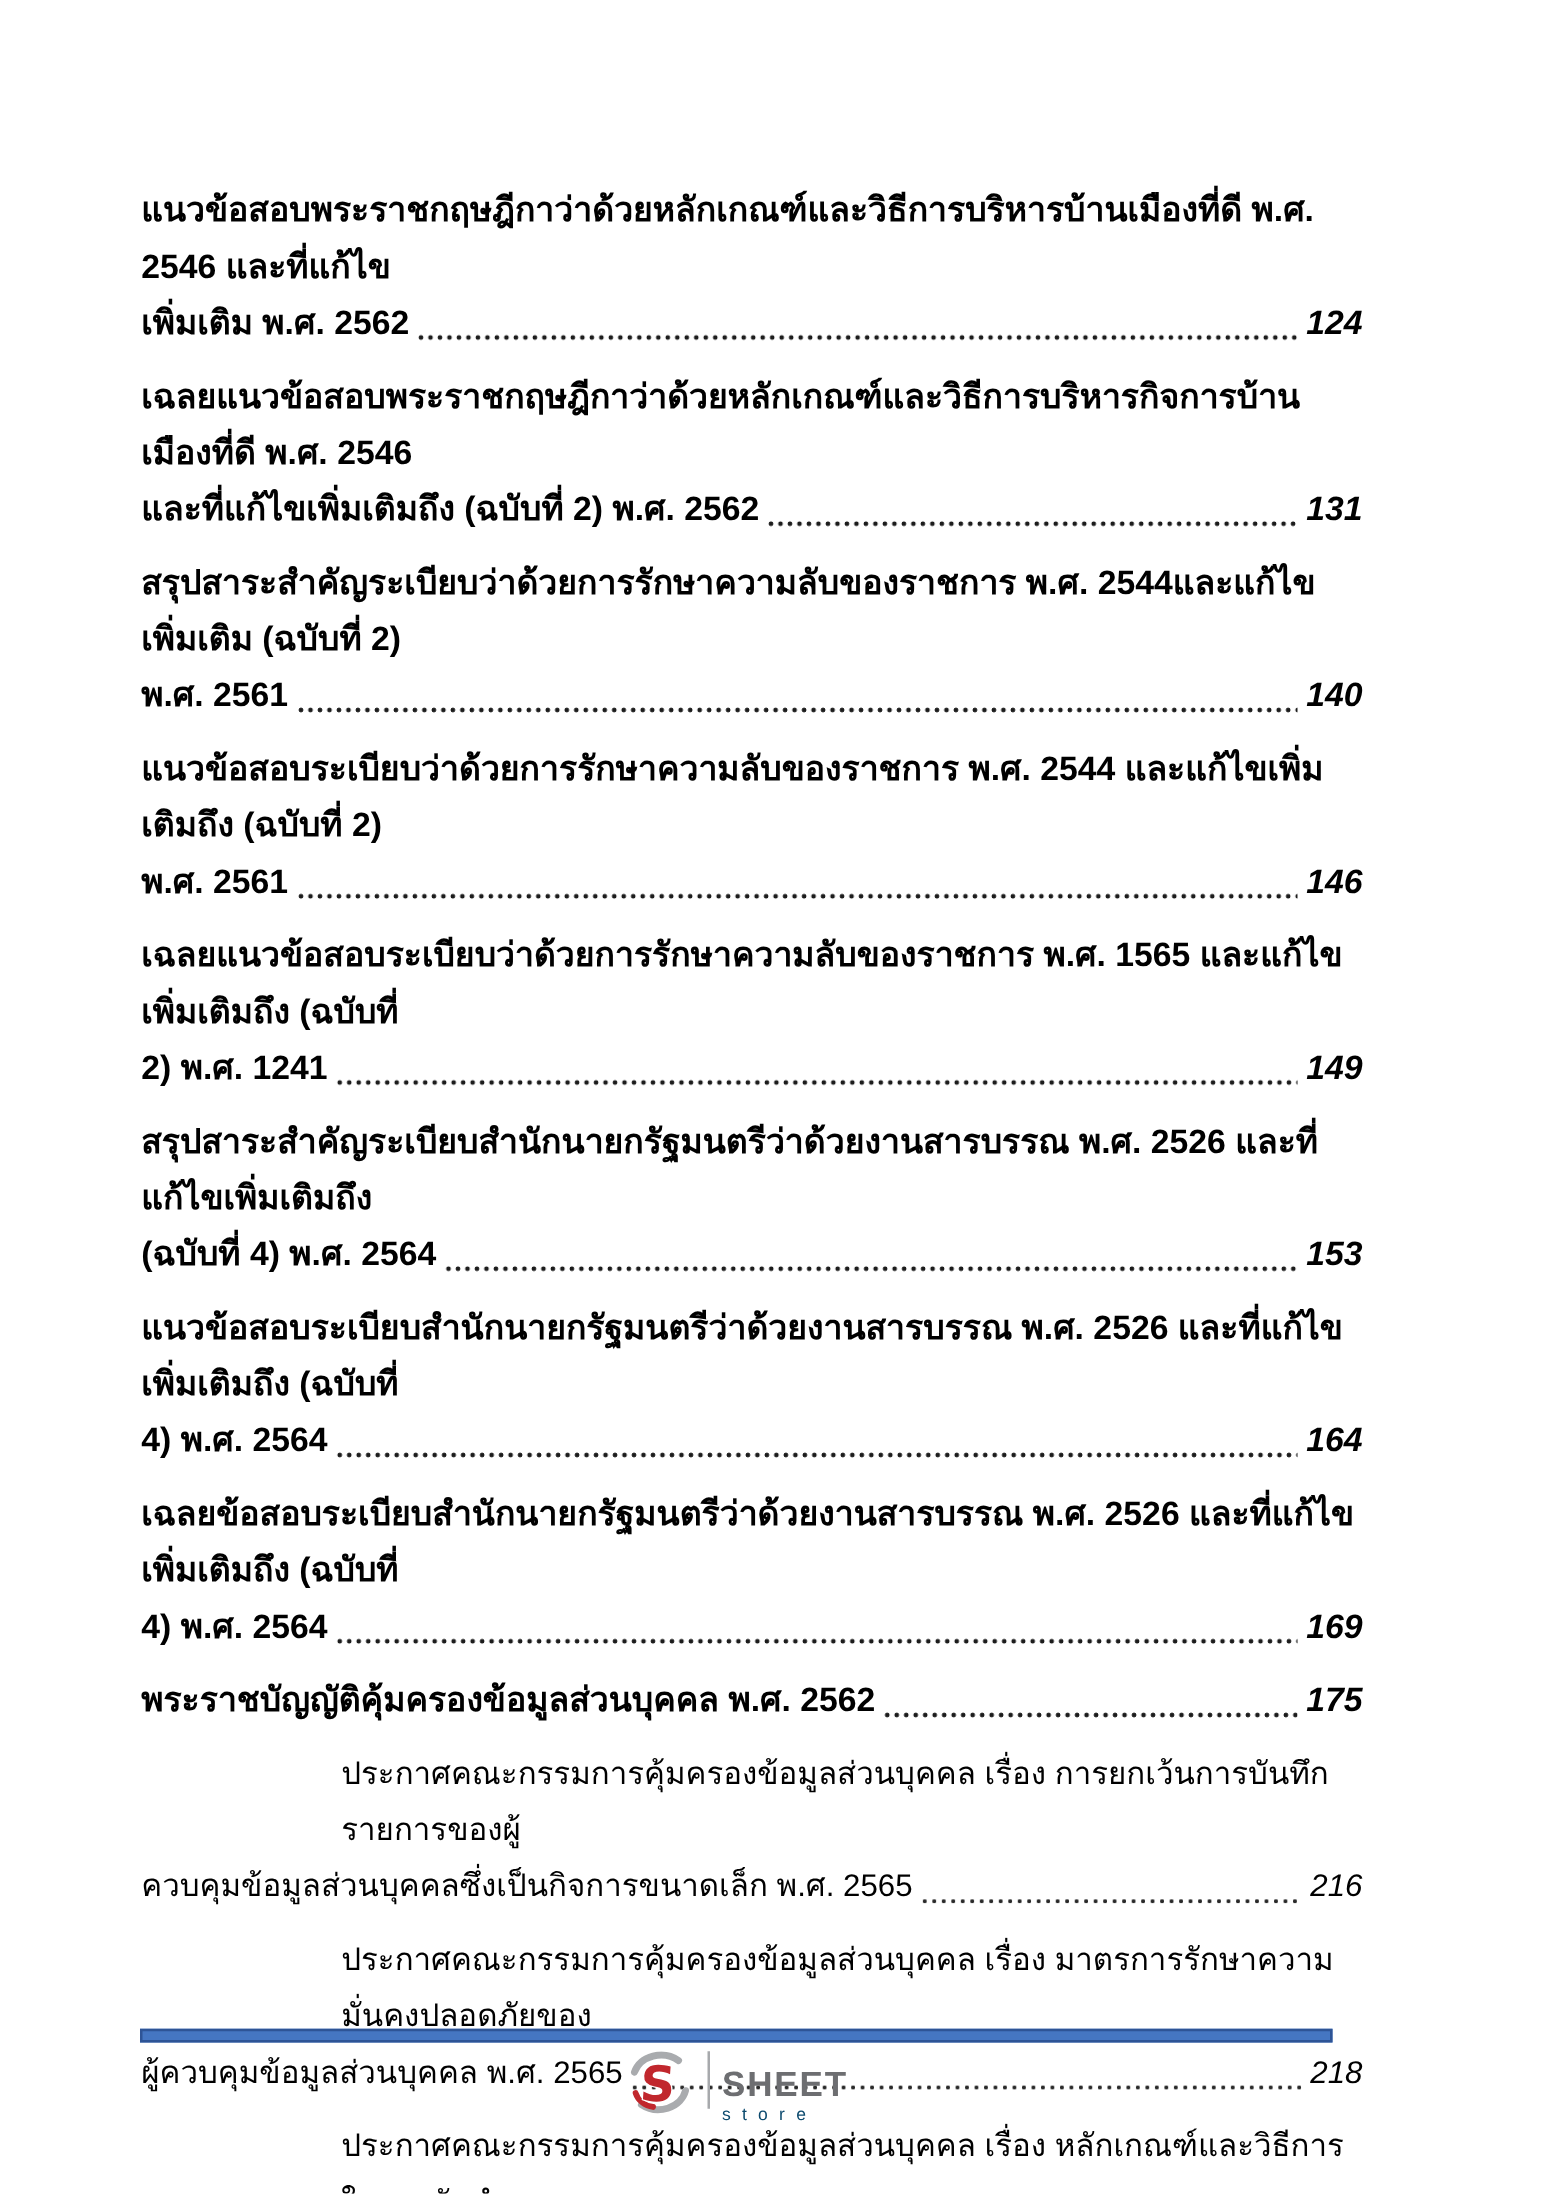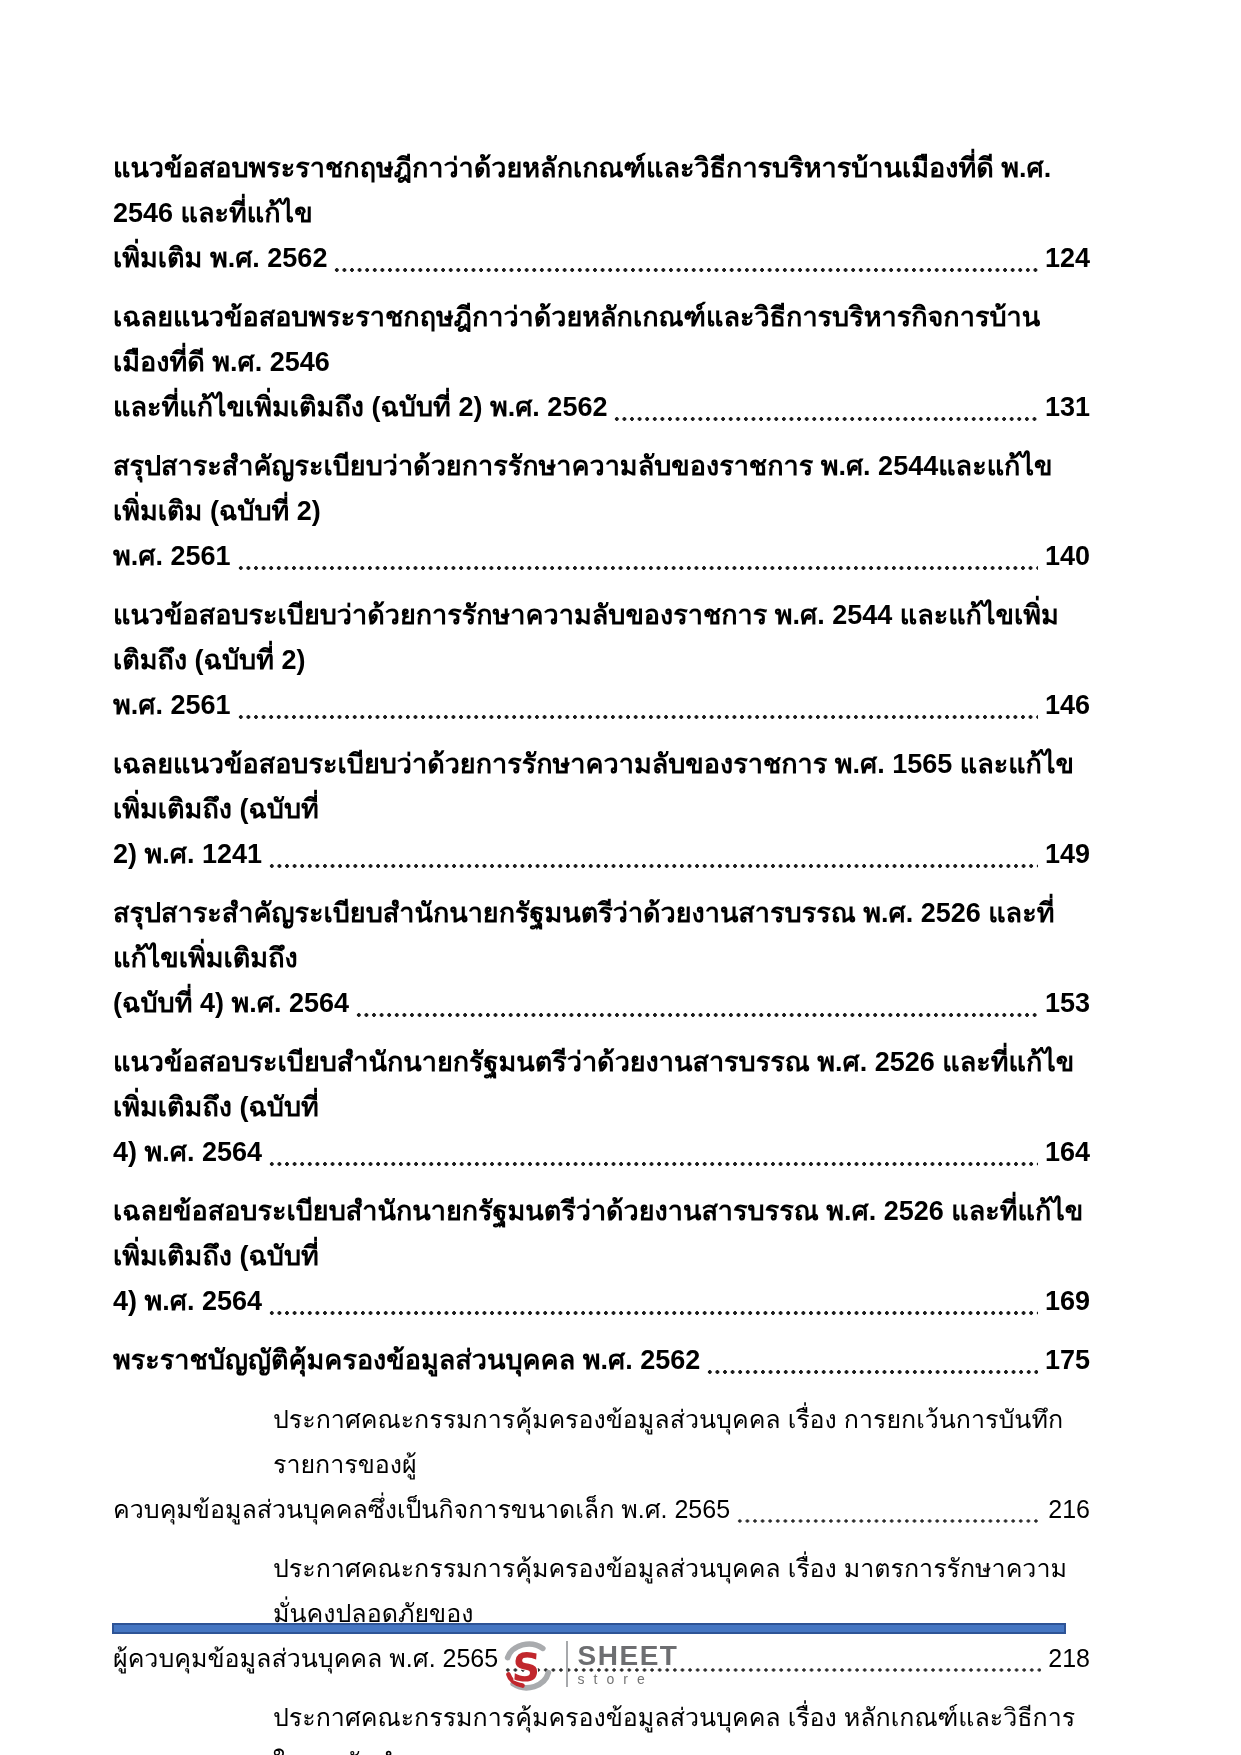--- a/index.html
+++ b/index.html
@@ -10,31 +10,31 @@
   .entry .line{line-height:45px;font-size:27px;font-weight:700;letter-spacing:0;}
   .entry.sub .line{font-size:25px;font-weight:400;}
   .entry.sub .line.first-indent{padding-left:160px;}
   .line.last{display:flex;align-items:flex-end;}
   .line.last .txt{white-space:nowrap;flex:0 0 auto;}
   .leader{flex:1 1 auto;align-self:stretch;margin-left:6px;min-width:20px;
     background-image:radial-gradient(circle,#1c1c1c 1.6px,transparent 2.1px);
     background-size:7.6px 6px;background-repeat:repeat-x;
     background-position:left bottom 8px;}
   .entry.sub .leader{background-image:radial-gradient(circle,#2a2a2a 1.4px,transparent 1.9px);}
-  .pg{flex:0 0 auto;padding-left:7px;text-align:right;}
+  .pg{flex:0 0 auto;padding-left:7px;text-align:right;font-style:italic;}
   
   .footer-bar{position:absolute;top:1623px;left:112px;width:950px;height:7px;
     background:#4576C2;border:2px solid #2E5496;}
   .footer-logo{position:absolute;top:1641px;left:112px;width:954px;height:60px;
     display:flex;align-items:flex-start;justify-content:center;}
   .logo-mark{display:block;width:56px;height:52px;margin-right:8px;}
   .logo-divider{display:block;width:2px;height:46px;background:#A7A9AC;margin:0 10px 0 2px;}
-  .logo-text{display:flex;flex-direction:column;}
+  .logo-text{display:flex;flex-direction:column;margin-top:12px;}
   .logo-name{font-size:28px;font-weight:700;color:#6D6E71;letter-spacing:1.5px;line-height:30px;}
-  .logo-sub{font-size:14px;font-weight:400;color:#737373;letter-spacing:9px;line-height:16px;}
+  .logo-sub{font-size:14px;font-weight:400;color:#0c4a6e;letter-spacing:9px;line-height:16px;}
 </style>
 </head>
 <body>
 
 <div class="page">
 
   <div class="toc" id="toc">
       <div class="entry main">
         <div class="line">แนวข้อสอบพระราชกฤษฎีกาว่าด้วยหลักเกณฑ์และวิธีการบริหารบ้านเมืองที่ดี พ.ศ. 2546 และที่แก้ไข</div>
         <div class="line last">

